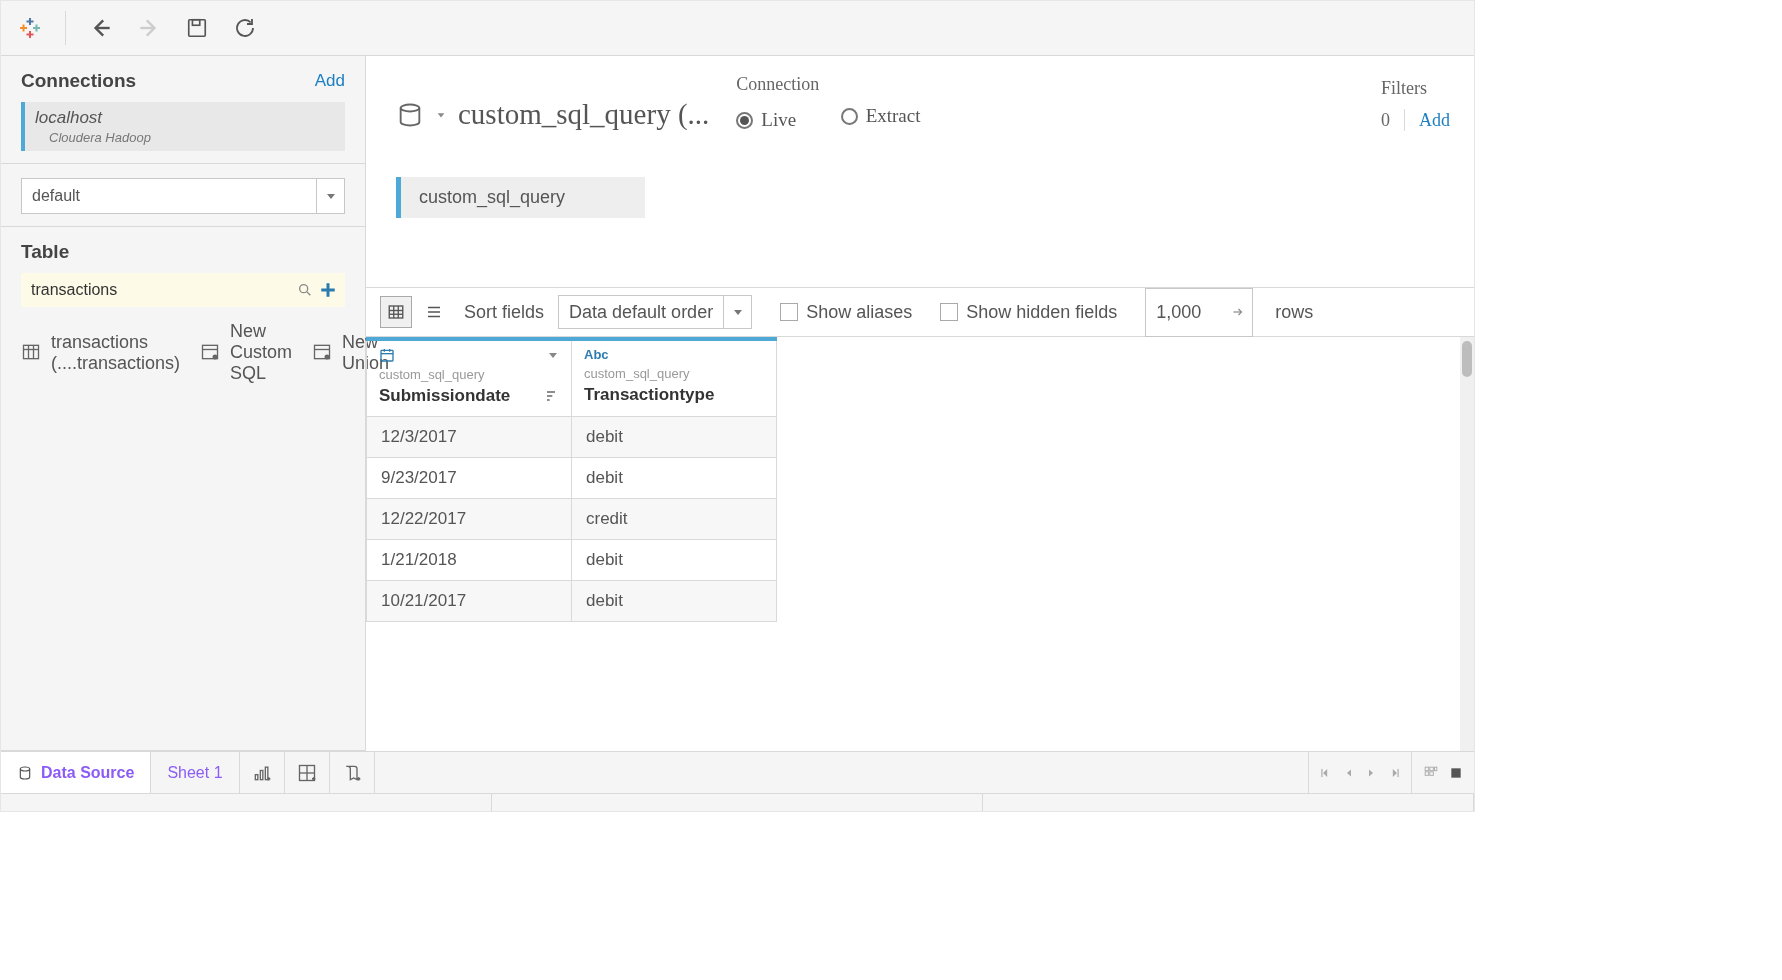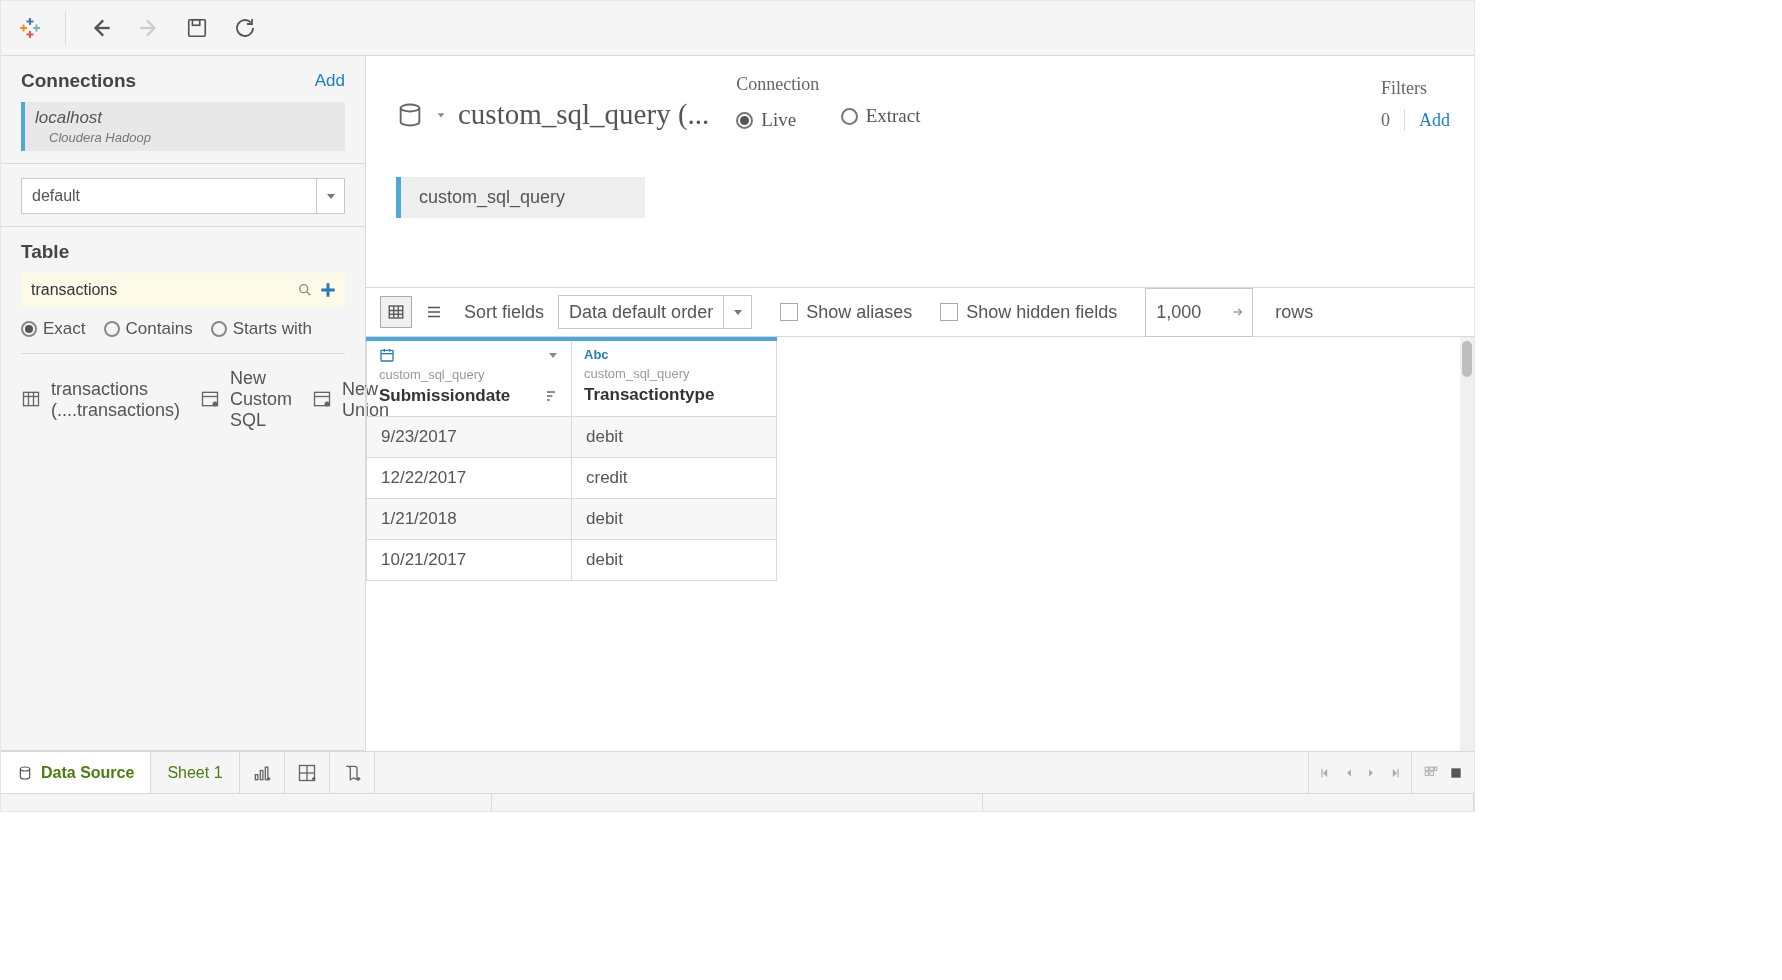--- a/index.html
+++ b/index.html
@@ -81,21 +81,21 @@
   .th-cell .type-row{display:flex;align-items:center;justify-content:space-between;color:#2c7cb0;font-size:13px;}
   .th-cell .src{color:#999;font-size:13px;margin-top:4px;}
   .th-cell .name-row{display:flex;align-items:center;justify-content:space-between;margin-top:4px;}
   .th-cell .name{font-size:17px;font-weight:700;color:#333;}
   .td-cell{border:1px solid var(--border);padding:10px 14px;font-size:17px;color:#555;width:205px;}
   tbody tr:nth-child(odd) .td-cell{background:#f7f7f7;}
   .scroll-track{width:14px;background:#f0f0f0;margin-left:auto;position:relative;}
   .scroll-thumb{position:absolute;top:4px;left:2px;width:10px;height:36px;background:#bdbdbd;border-radius:5px;}
   
   .bottom{height:42px;border-top:1px solid var(--border);display:flex;align-items:stretch;background:var(--bg-gray);}
-  .btab{display:flex;align-items:center;gap:8px;padding:0 16px;border-right:1px solid var(--border);color:#4d7c0f;font-size:16px;}
+  .btab{display:flex;align-items:center;gap:8px;padding:0 16px;border-right:1px solid var(--border);color:#8b5cf6;font-size:16px;}
   .btab.active{background:#fff;font-weight:600;}
   .btab.icon-only{padding:0 12px;}
   .bottom .spacer{flex:1;}
   .bottom .navset{display:flex;align-items:center;gap:10px;padding:0 10px;border-left:1px solid var(--border);color:#aaa;}
   .bottom .viewset{display:flex;align-items:center;gap:8px;padding:0 10px;border-left:1px solid var(--border);color:#aaa;}
   .statusbar{height:18px;background:var(--bg-gray);border-top:1px solid var(--border);display:flex;}
   .statusbar .seg{flex:1;border-right:1px solid var(--border);}
 </style>
 </head>
 <body>
@@ -181,34 +181,20 @@
                 <circle cx="10" cy="10" r="6"></circle>
                 <line x1="15" y1="15" x2="20" y2="20"></line>
               </svg>
           </span>
           <span style="color:#2c7cb0;margin-left:6px;">
             <svg width="18" height="18" viewBox="0 0 24 24">
                 <rect x="10" y="3" width="4" height="18" fill="#2c7cb0"></rect>
                 <rect x="3" y="10" width="18" height="4" fill="#2c7cb0"></rect>
               </svg>
           </span>
-        </div>
-        <div class="radio-row">
-          <label class="radio">
-              <span class="dot inner"></span>
-              <span>Exact</span>
-            </label>
-          <label class="radio">
-              <span class="dot"></span>
-              <span>Contains</span>
-            </label>
-          <label class="radio">
-              <span class="dot"></span>
-              <span>Starts with</span>
-            </label>
         </div>
         <div class="list-items">
           <div class="li">
             <span class="ico">
               <svg width="20" height="20" viewBox="0 0 24 24" fill="none" stroke="#666" stroke-width="1.6">
                   <rect x="3" y="4" width="18" height="16"></rect>
                   <line x1="3" y1="9" x2="21" y2="9"></line>
                   <line x1="9" y1="4" x2="9" y2="20"></line>
                   <line x1="15" y1="4" x2="15" y2="20"></line>
                 </svg>
@@ -372,20 +358,24 @@
                   </div>
                   <div class="src">custom_sql_query</div>
                   <div class="name-row">
                     <span class="name">Transactiontype</span>
                   </div>
                 </td>
               </tr>
             </thead>
             <tbody>
               <tr>
+                  <td class="td-cell">12/3/2017</td>
+                  <td class="td-cell">debit</td>
+                </tr>
+              <tr>
                   <td class="td-cell">9/23/2017</td>
                   <td class="td-cell">debit</td>
                 </tr>
               <tr>
                   <td class="td-cell">12/22/2017</td>
                   <td class="td-cell">credit</td>
                 </tr>
               <tr>
                   <td class="td-cell">1/21/2018</td>
                   <td class="td-cell">debit</td>

